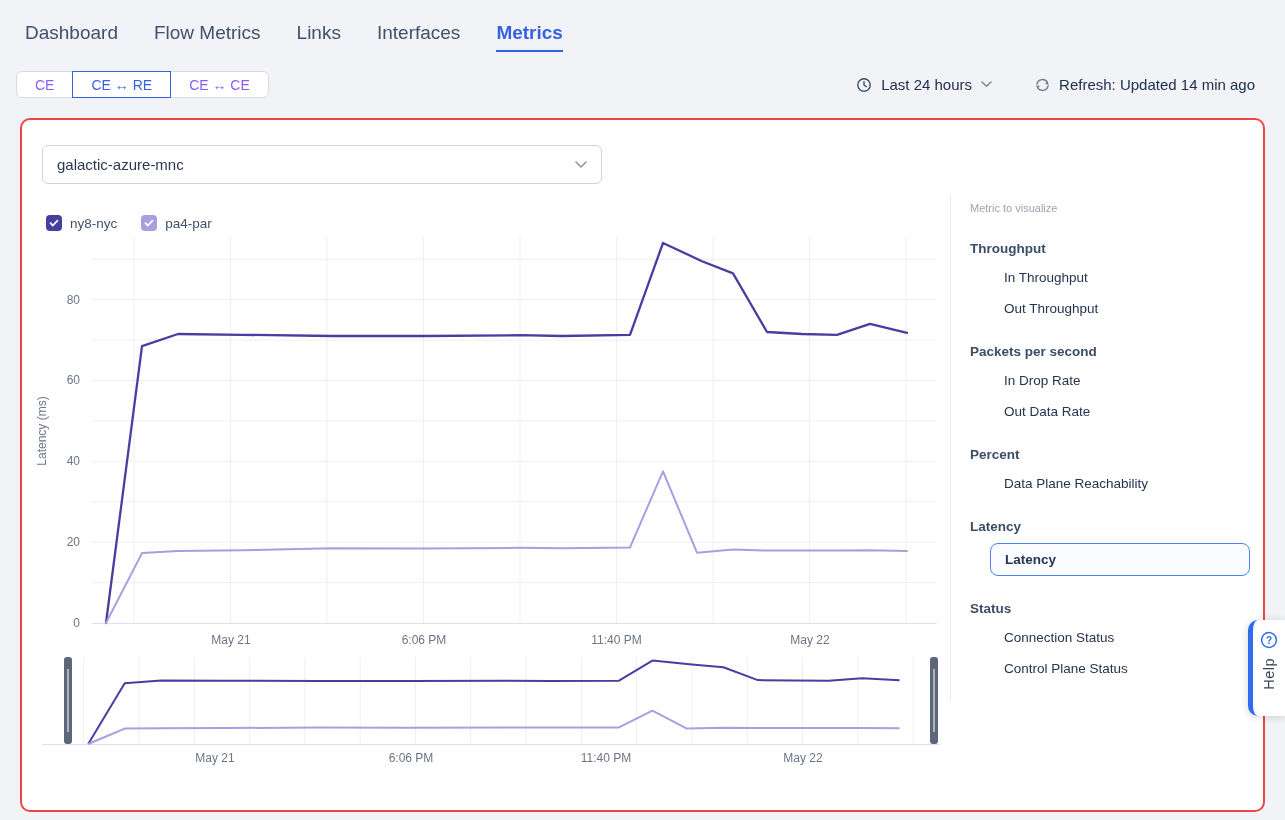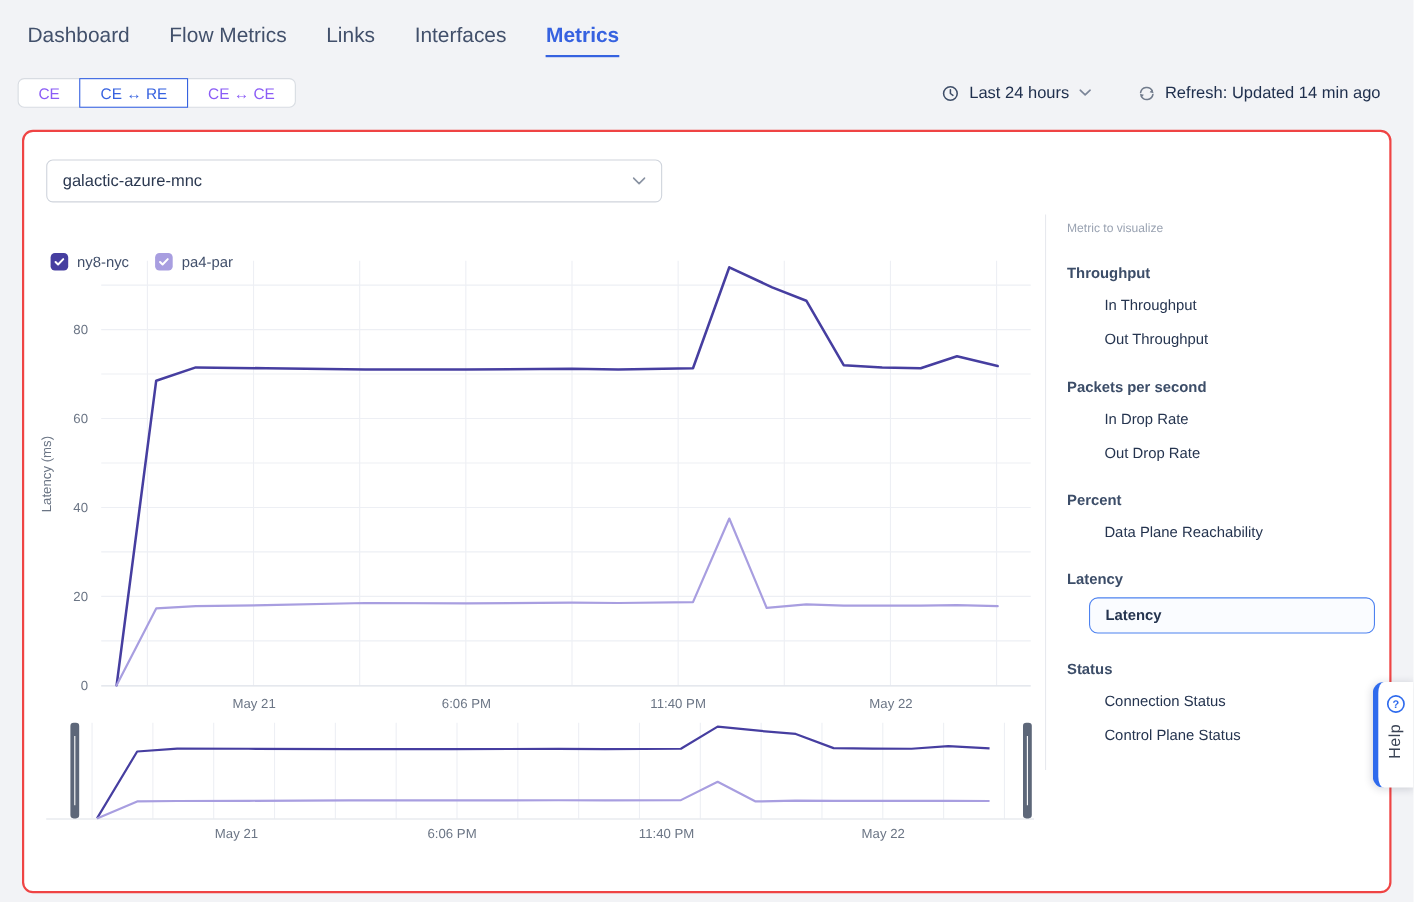--- a/index.html
+++ b/index.html
@@ -42,21 +42,21 @@
     position:absolute; top:118px; left:20px; width:1245px; height:694px;
     background:#fff; border:2px solid #ef4444; border-radius:10px;
   }
   .select-box {
     position:absolute; top:25px; left:20px; width:560px; height:39px;
     border:1px solid #cfd4dc; border-radius:6px; background:#fff;
     display:flex; align-items:center; padding:0 14px; cursor:pointer;
   }
   .select-box .val { font-size:15px; color:#2b3850; flex:1; }
 
-  .legend { position:absolute; top:110px; left:24px; display:flex; align-items:center; gap:24px; }
+  .legend { position:absolute; top:95px; left:24px; display:flex; align-items:center; gap:24px; }
   .legend-item { display:flex; align-items:center; gap:8px; cursor:pointer; }
   .legend-box {
     width:16px; height:16px; border-radius:4px; display:flex;
     align-items:center; justify-content:center;
   }
   .legend-lbl { font-size:13.5px; color:#42506b; }
 
   svg.chart { position:absolute; left:0; }
   #main-chart { top:100px; }
   #mini-chart { top:530px; }
@@ -241,21 +241,21 @@
 
   <div class="metric-sidebar">
     <div class="ms-title">Metric to visualize</div>
 
     <div class="group-header">Throughput</div>
     <div class="metric-item first">In Throughput</div>
     <div class="metric-item">Out Throughput</div>
 
     <div class="group-header gap">Packets per second</div>
     <div class="metric-item first">In Drop Rate</div>
-    <div class="metric-item">Out Drop Rate</div>
+    <div class="metric-item">Out Data Rate</div>
 
     <div class="group-header gap">Percent</div>
     <div class="metric-item first">Data Plane Reachability</div>
 
     <div class="group-header gap">Latency</div>
     <div class="metric-item selected">Latency</div>
 
     <div class="group-header">Status</div>
     <div class="metric-item first">Connection Status</div>
     <div class="metric-item">Control Plane Status</div>

